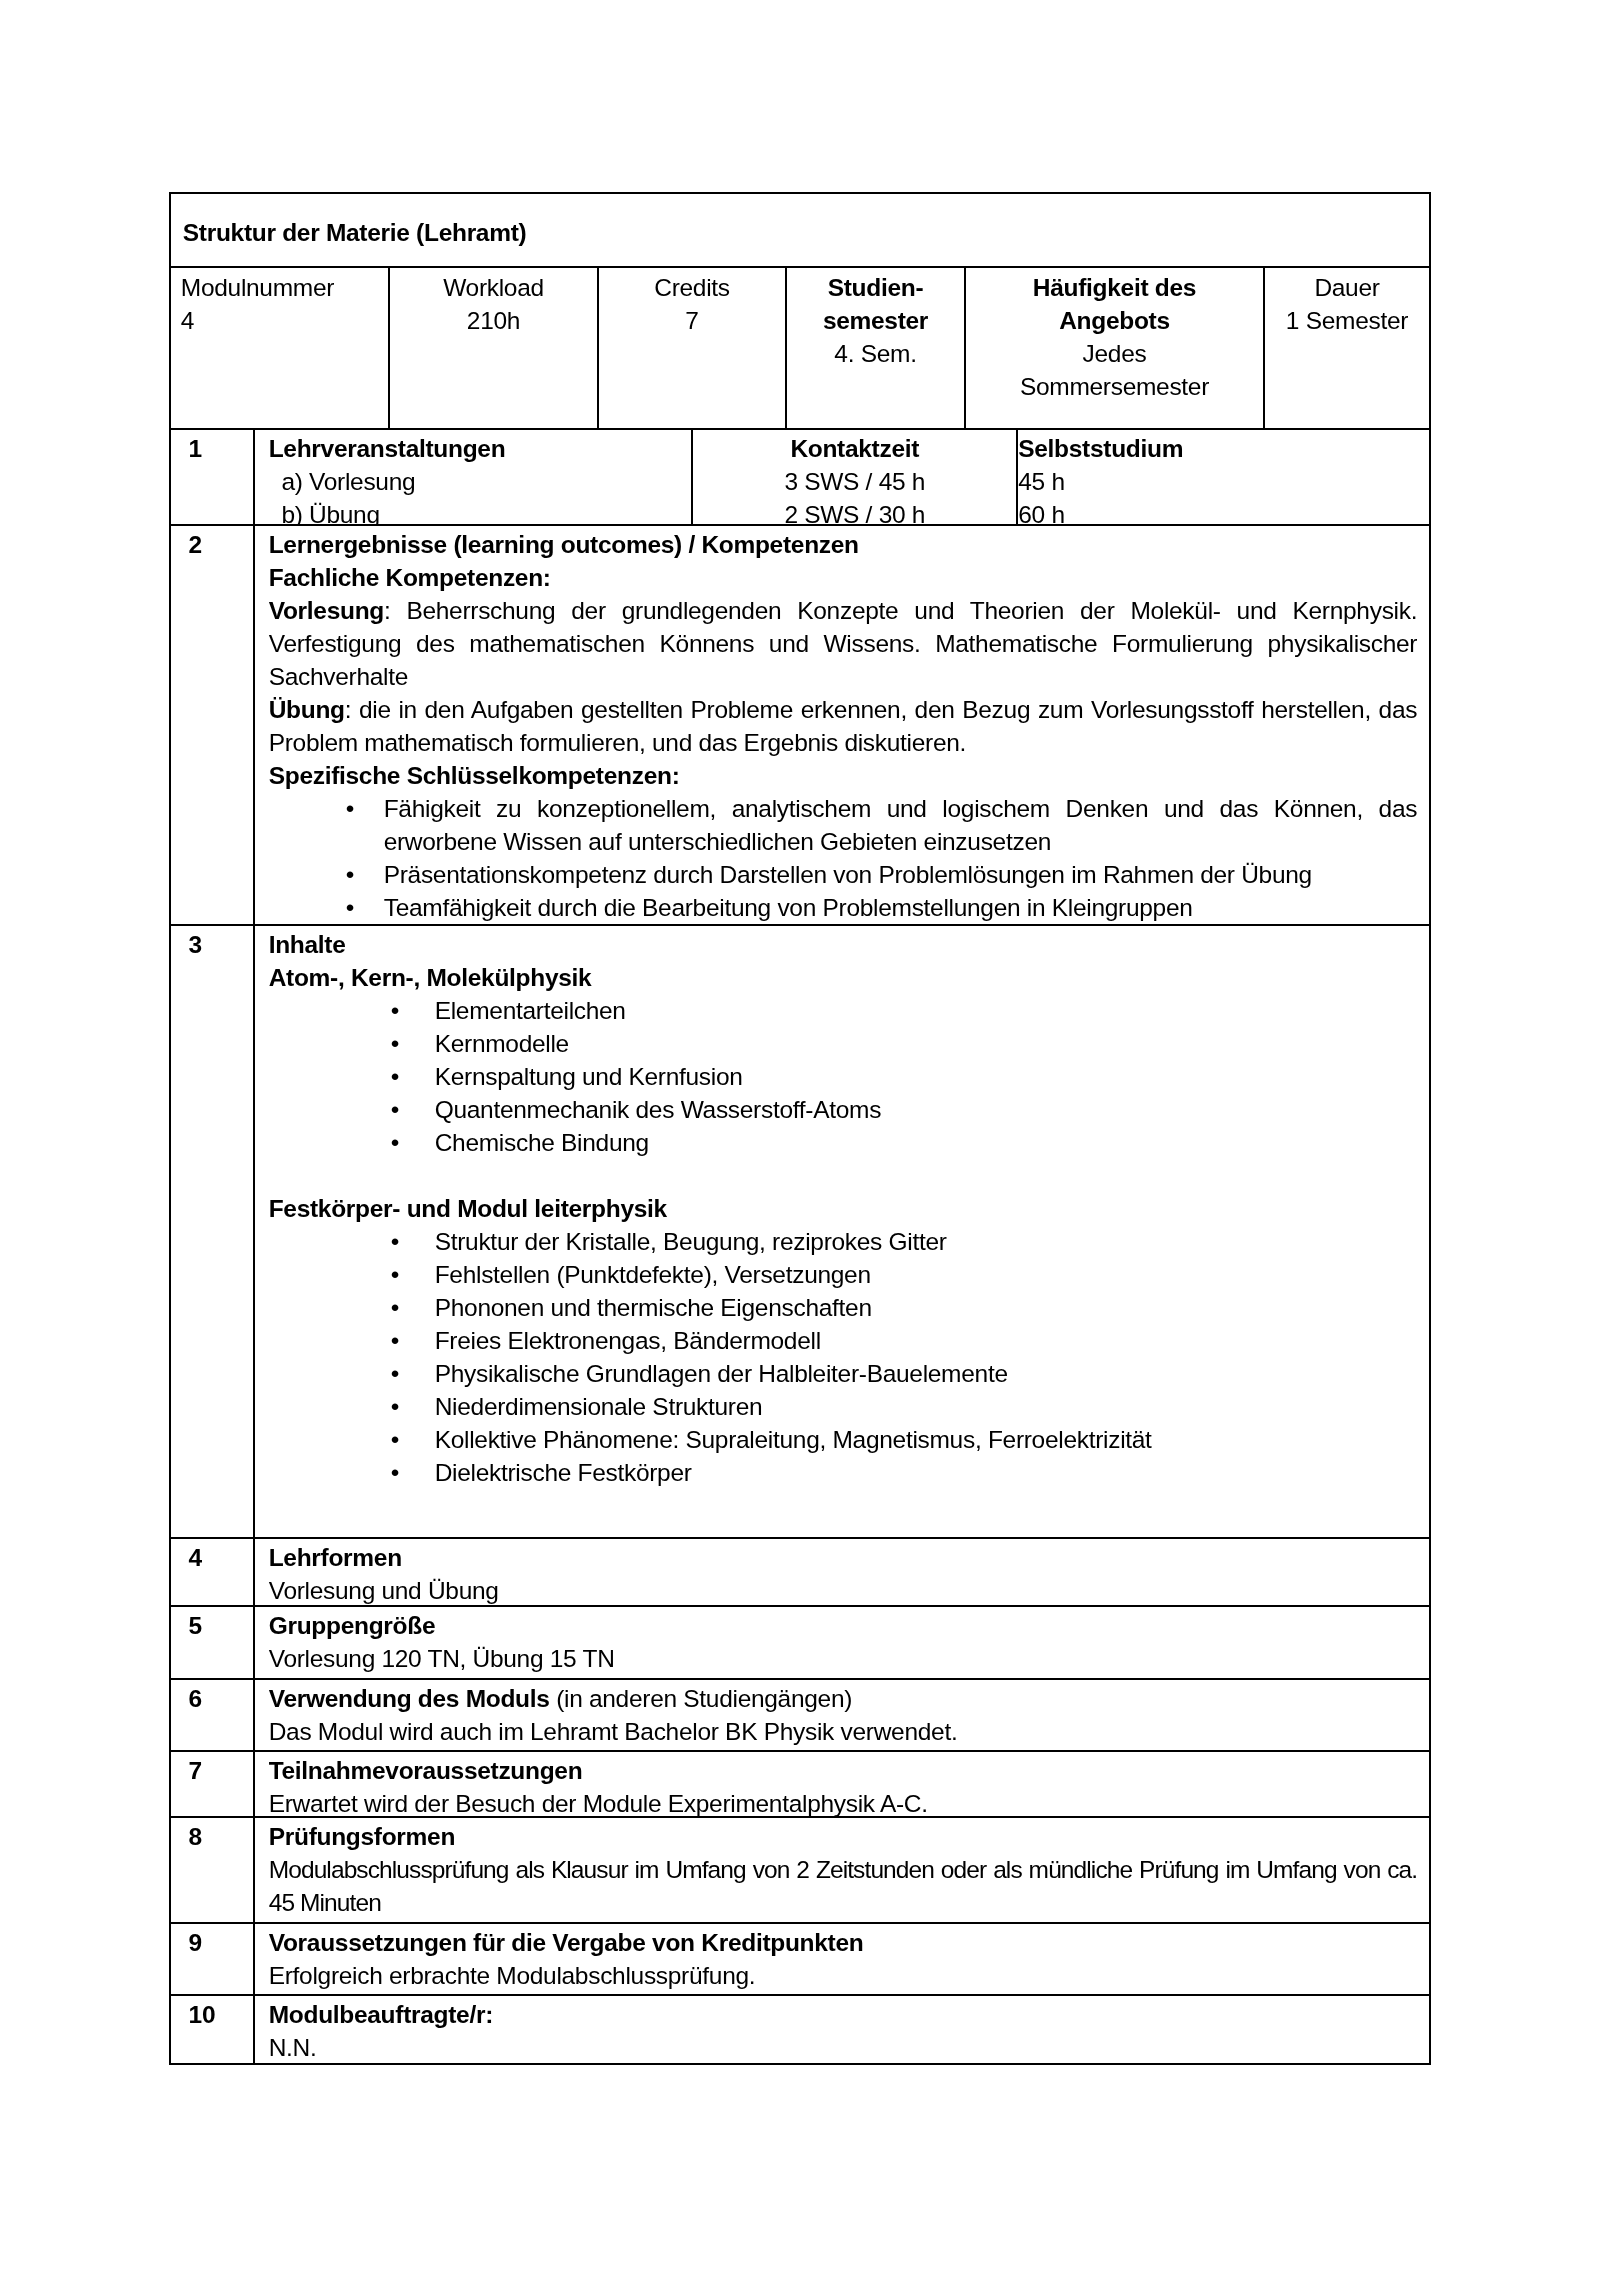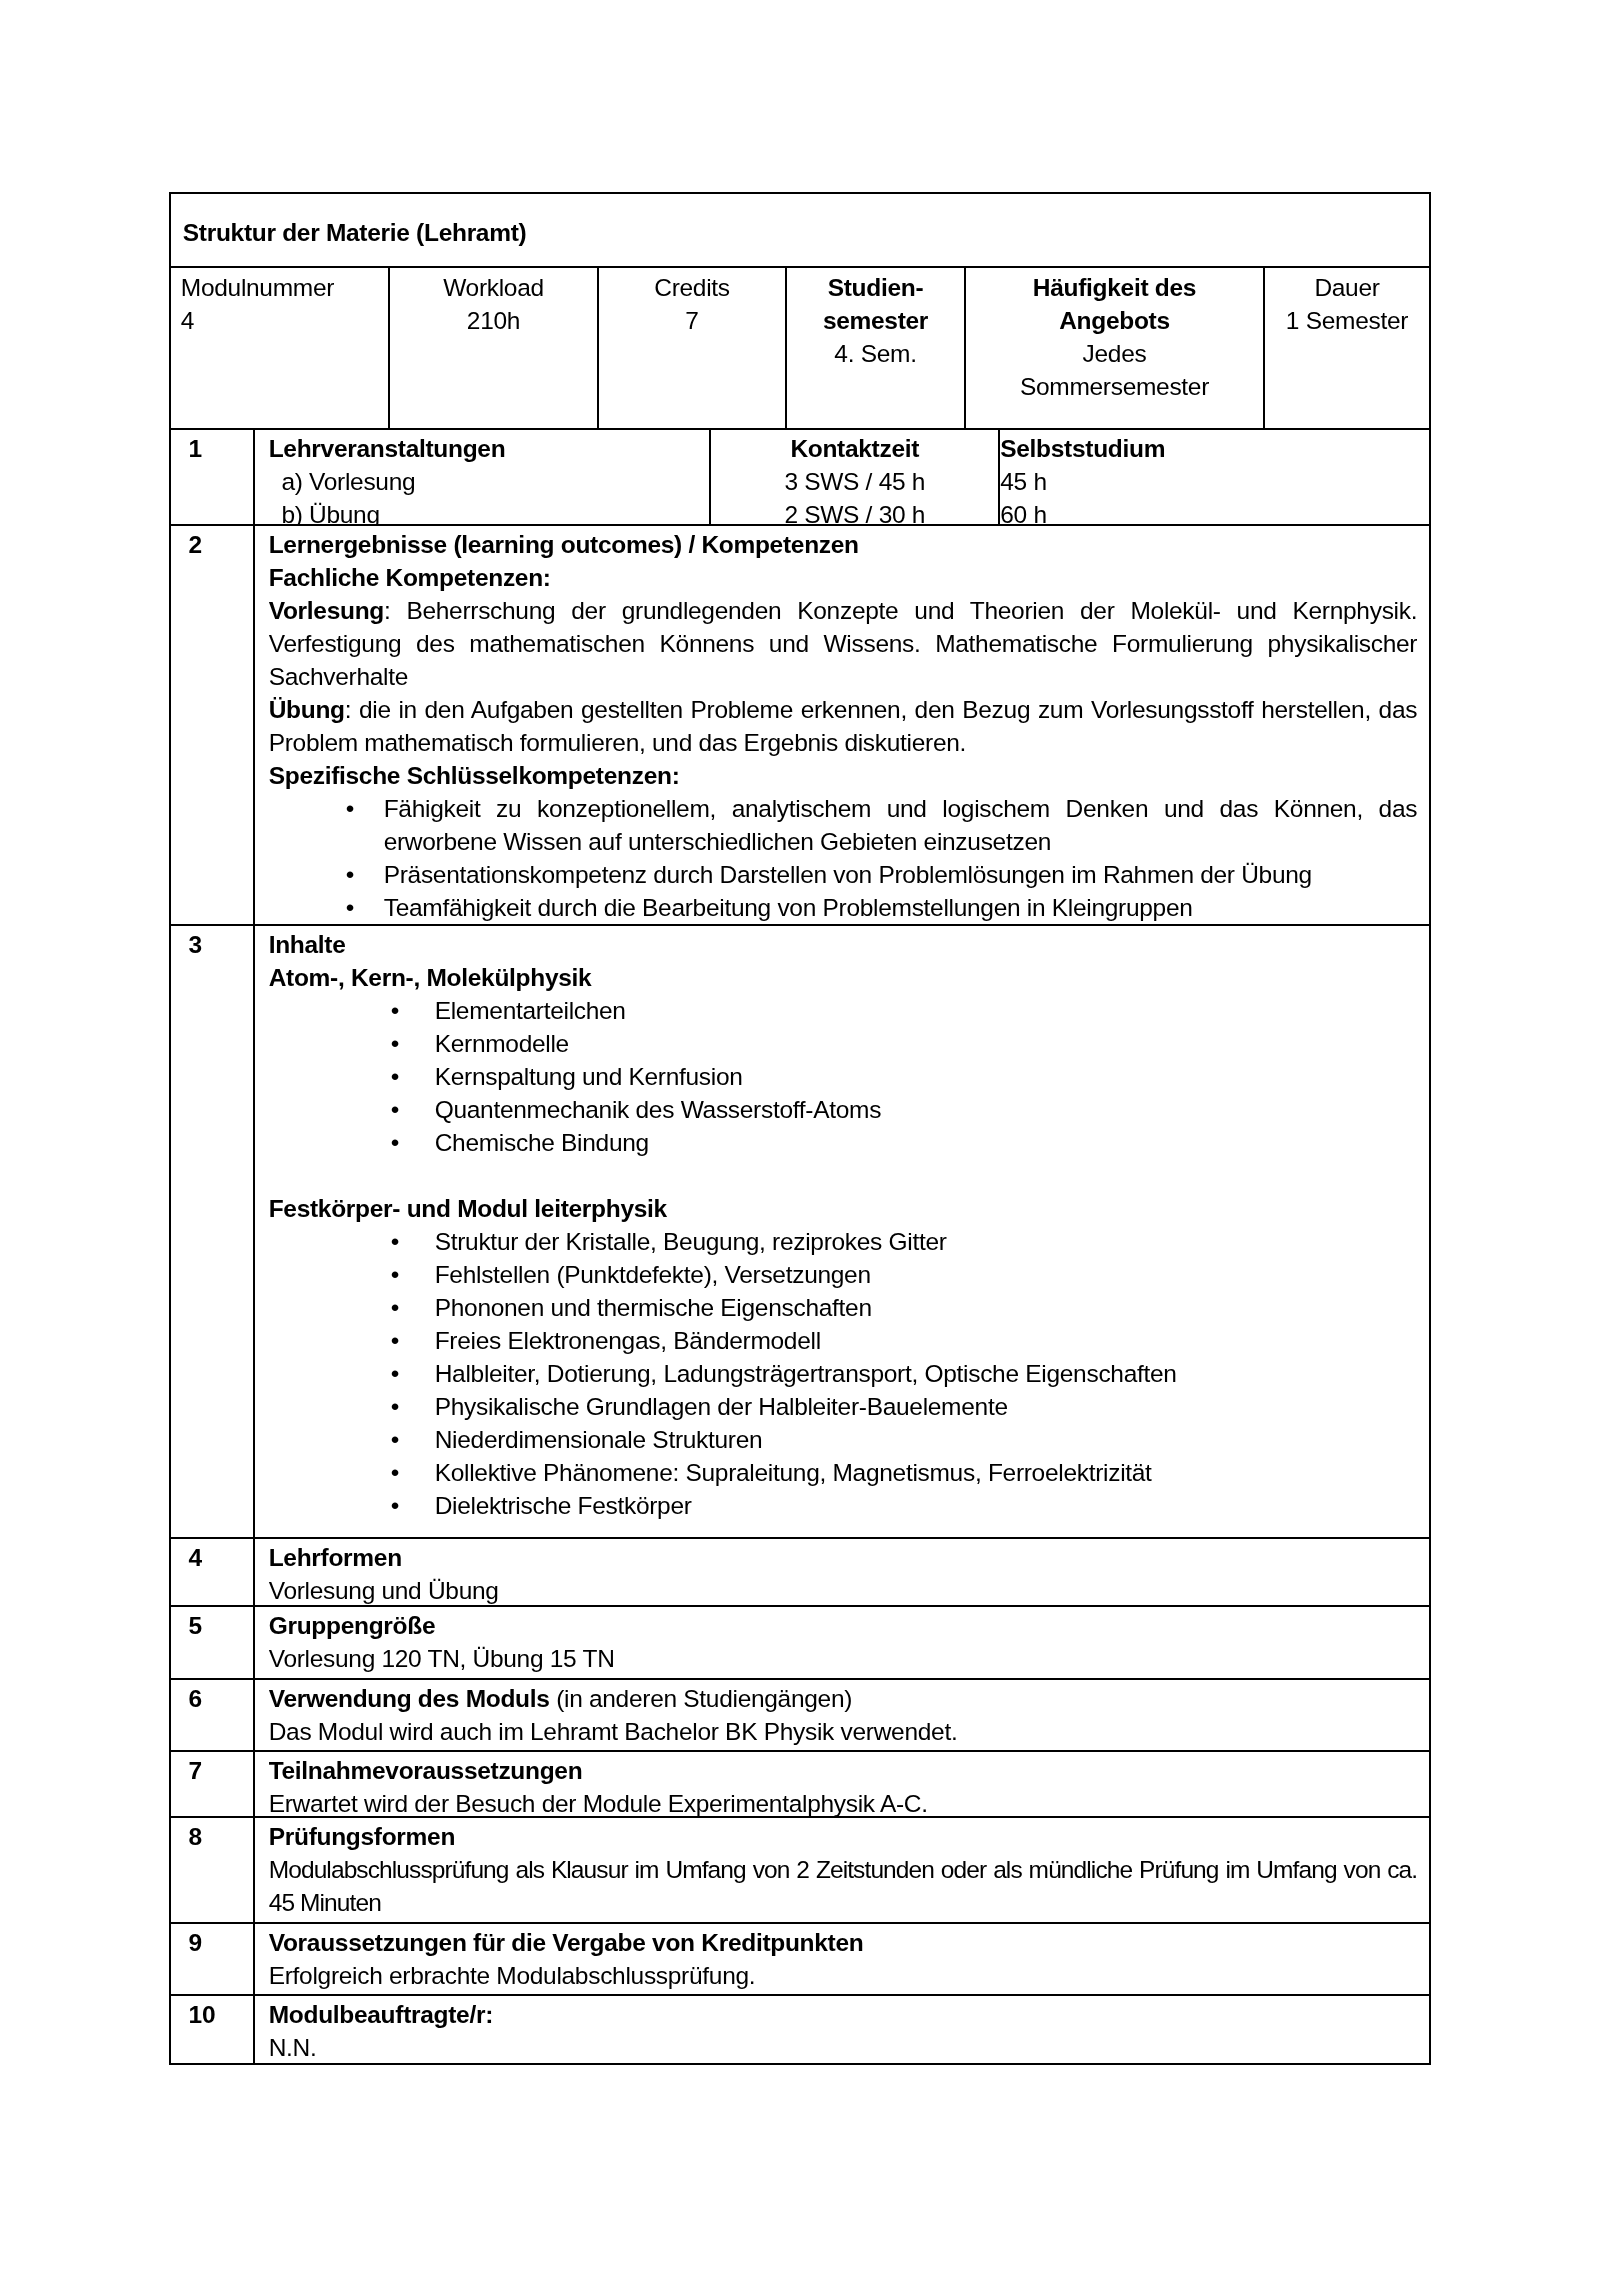--- a/index.html
+++ b/index.html
@@ -55,21 +55,21 @@
   .hc5{flex:1;}
 
   .num-cell{
     width:84px;box-sizing:border-box;
     border-right:2px solid #000;
     font-weight:bold;
     padding:2px 0 0 17.6px;
     flex-shrink:0;
   }
   .content-cell{flex:1;padding:2px 11.8px 0 13.7px;box-sizing:border-box;overflow:hidden;}
-  .kz-cell{width:289px;box-sizing:border-box;border-right:2px solid #000;text-align:center;padding-top:2px;}
+  .kz-cell{width:325px;box-sizing:border-box;border-right:2px solid #000;text-align:center;padding-top:2px;}
   .ss-cell{flex:1;text-align:left;padding-top:2px;}
   .lect-cell{border-right:2px solid #000;}
   .sub-item{padding-left:12.7px;}
 
   .bul2{position:relative;padding-left:115px;text-align:justify;}
   .bul2::before{content:"\2022";position:absolute;left:77px;top:0;}
   .bul3{position:relative;padding-left:166px;}
   .bul3::before{content:"\2022";position:absolute;left:122px;top:0;}
   .spacer{height:33px;}
 </style>
@@ -157,21 +157,20 @@
         <div class="bul3">Kernmodelle</div>
         <div class="bul3">Kernspaltung und Kernfusion</div>
         <div class="bul3">Quantenmechanik des Wasserstoff-Atoms</div>
         <div class="bul3">Chemische Bindung</div>
         <div class="spacer"></div>
         <div class="b">Festkörper- und Modul leiterphysik</div>
         <div class="bul3">Struktur der Kristalle, Beugung, reziprokes Gitter</div>
         <div class="bul3">Fehlstellen (Punktdefekte), Versetzungen</div>
         <div class="bul3">Phononen und thermische Eigenschaften</div>
         <div class="bul3">Freies Elektronengas, Bändermodell</div>
-        <div class="bul3">Halbleiter, Dotierung, Ladungsträgertransport, Optische Eigenschaften</div>
         <div class="bul3">Physikalische Grundlagen der Halbleiter-Bauelemente</div>
         <div class="bul3">Niederdimensionale Strukturen</div>
         <div class="bul3">Kollektive Phänomene: Supraleitung, Magnetismus, Ferroelektrizität</div>
         <div class="bul3">Dielektrische Festkörper</div>
       </div>
     </div>
 
     <div class="row r4">
       <div class="num-cell">4</div>
       <div class="content-cell">

